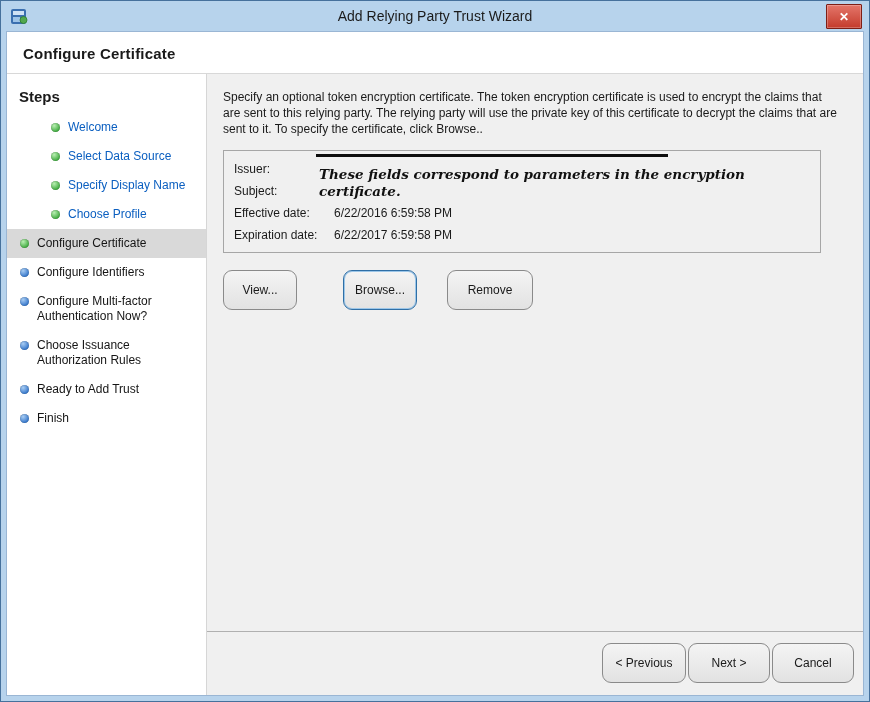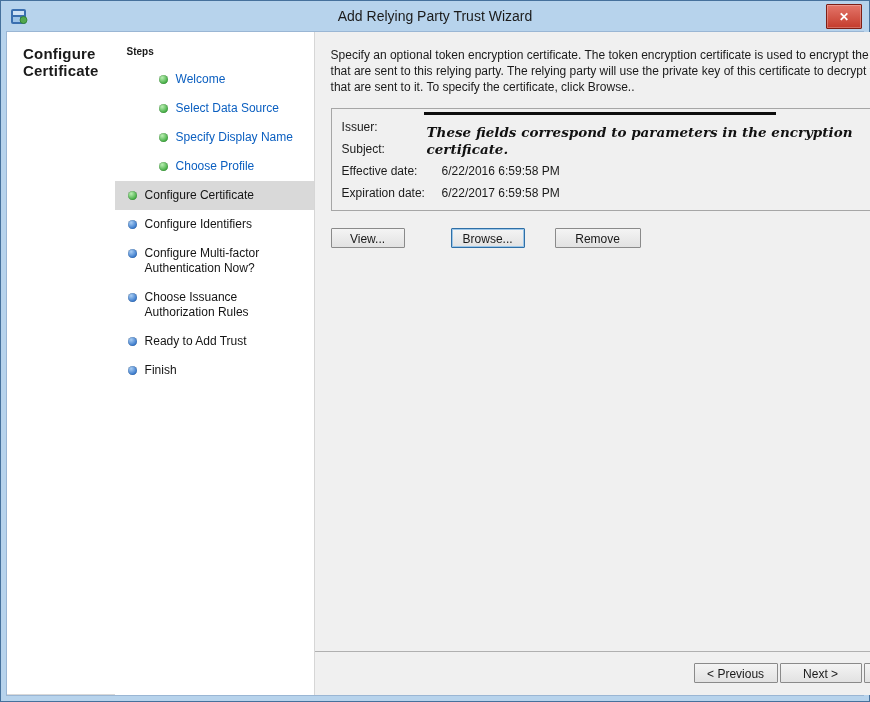--- a/index.html
+++ b/index.html
@@ -36,21 +36,21 @@
     display:flex; align-items:center; justify-content:center;
     cursor:pointer;
     box-shadow: inset 0 0 0 1px rgba(255,255,255,0.25);
   }
 
   
   .client {
     background:#14532d;
     border:1px solid #9ab6d4;
     height:665px;
-    display:flex; 
+    display:flex; flex-direction:column;
   }
   .page-header {
     background:#fff;
     padding:13px 16px 11px 16px;
     border-bottom:1px solid #d8d8d8;
   }
   .page-header h1 {
     margin:0; font-size:15px; font-weight:bold; color:#1a1a1a;
     letter-spacing:0.2px;
   }
@@ -59,21 +59,21 @@
 
   
   .sidebar {
     width:200px; flex:none;
     background:#ffffff;
     border-right:1px solid #d6d6d6;
     padding-top:10px;
     overflow:hidden;
   }
   .steps-title {
-    font-size:10px; font-weight:bold; color:#1a1a1a;
+    font-size:15px; font-weight:bold; color:#1a1a1a;
     padding:4px 12px 6px 12px;
   }
   .steps-list { list-style:none; margin:2px 0 0 0; padding:0; font-size:12px; }
   .step-item {
     display:flex; align-items:flex-start; gap:8px;
     padding:7px 8px 7px 13px;
     line-height:15px;
   }
   .step-item.current { background:#d9d9d9; }
   .step-bullet {
@@ -125,23 +125,23 @@
     font-style:italic; font-weight:600;
     font-size:13.5px; color:#111;
     line-height:17px;
   }
 
   .btn {
     font-family:"Liberation Sans", sans-serif;
     font-size:12px; color:#1a1a1a;
     background:linear-gradient(#f4f4f4, #e2e2e2);
     border:1px solid #8a8a8a;
-    border-radius:1px;
+    border-radius:9px;
     padding:3px 10px;
-    height:20px;
+    height:40px;
     cursor:pointer;
   }
   .btn.focused {
     border-color:#2f6fa6;
     box-shadow: inset 0 0 0 1px #9cc6e8;
     margin-left: 29px;
   }
   .cert-btn-row { margin-top:17px; display:flex; }
   .btn-view   { width:74px; margin-right:17px; }
   .btn-browse { width:74px; margin-right:30px; }

